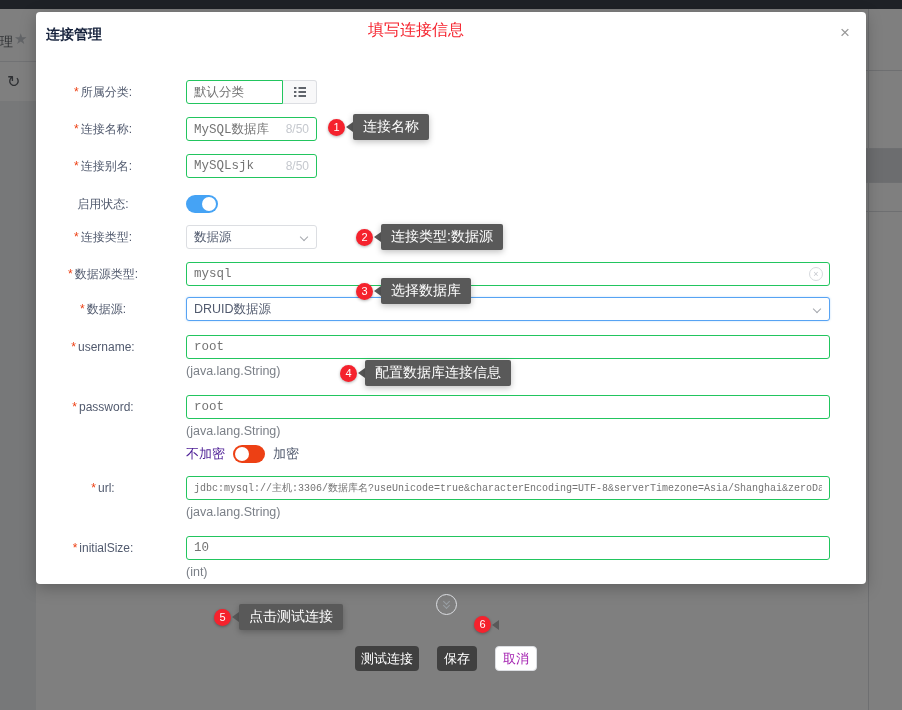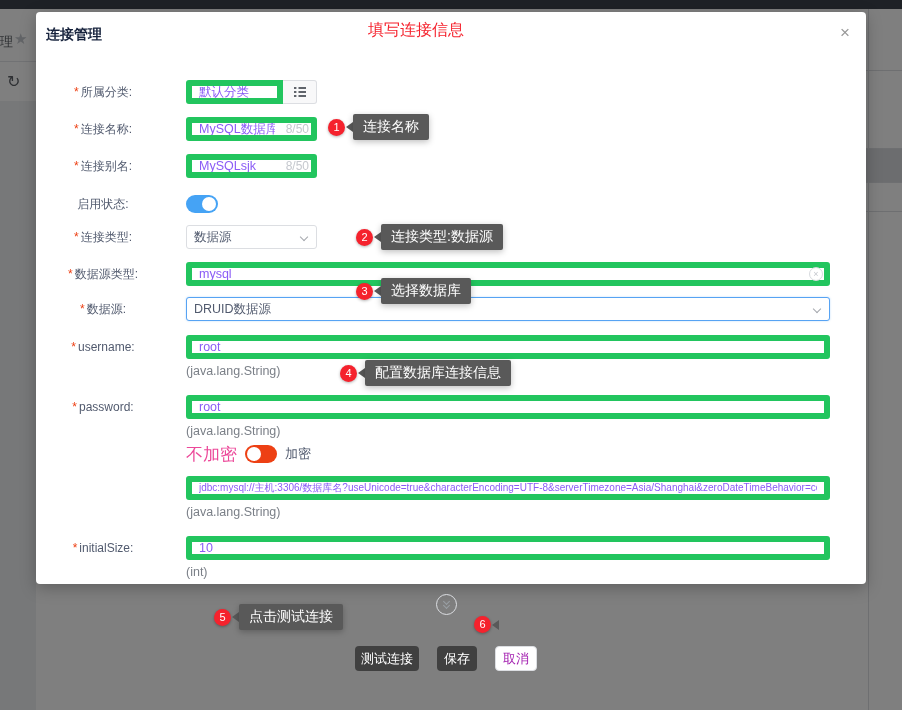--- a/index.html
+++ b/index.html
@@ -35,23 +35,23 @@
   .red-heading { position:absolute; left:300px; top:8px; width:160px; text-align:center;
     font-size:16px; font-weight:500; color:#f5222d; }
 
   
   .row { position:absolute; left:0; width:100%; height:24px; }
   .row .lbl { position:absolute; left:0; top:0; width:142px; text-align:center; padding-right:8px;
     line-height:24px; font-size:12px; color:#515a6e; white-space:nowrap; }
   .req { color:#ed4014; margin-right:2px; }
   .ctl { position:absolute; left:150px; top:0; }
   .inp {
-    height:24px; border:6px solid #22c55e; border-radius:3px; background:#fff;
-    font-family:Liberation Sans, sans-serif;
-    font-size:12.5px; color:#8b5cf6; padding:0 7px; outline:none; width:100%;
+    height:24px; border:1px solid #22c55e; border-radius:3px; background:#fff;
+    font-family:Liberation Mono, monospace;
+    font-size:12.5px; color:#737373; padding:0 7px; outline:none; width:100%;
   }
   .w-narrow { width:131px; }
   .w-wide { width:644px; }
   .count { position:absolute; right:8px; top:0; line-height:24px; font-size:12px; color:#c5c8ce; }
   .group { display:flex; width:131px; }
   .group .inp { width:97px; border-radius:3px 0 0 3px; }
   .group .append {
     width:34px; height:24px; background:#f8f8f9; border:1px solid #dcdee2; border-left:none;
     border-radius:0 3px 3px 0; display:flex; align-items:center; justify-content:center; cursor:pointer;
   }
@@ -65,21 +65,21 @@
   .inp-wrap { position:relative; }
   .clear-ic { position:absolute; right:7px; top:5px; width:14px; height:14px; border:1px solid #d7dade;
     border-radius:50%; color:#c5c8ce; font-size:9px; line-height:12px; text-align:center; cursor:pointer; }
   .helper { position:absolute; left:150px; font-size:12.5px; color:#7a7f87; }
 
   .toggle { position:relative; width:32px; height:18px; border-radius:9px; cursor:pointer; display:inline-block; vertical-align:middle; }
   .toggle .knob { position:absolute; top:2px; width:14px; height:14px; background:#fff; border-radius:50%; }
   .toggle.on { background:#45a3f5; } .toggle.on .knob { right:2px; }
   .toggle.red { background:#ed4014; } .toggle.red .knob { left:2px; }
   .enc-row { position:absolute; left:150px; height:20px; display:flex; align-items:center; gap:8px; }
-  .enc-left { color:#ec4899; font-size:17px;text-align:center; }
+  .enc-left { color:#4c1d95; font-size:13px;text-align:center; }
   .enc-right { color:#515a6e; font-size:13px; }
 
   .url-font { font-size:10px; }
 
   
   .anno { position:absolute; display:flex; align-items:center; z-index:5; }
   .anno .badge { width:17px; height:17px; border-radius:50%; background:#f5222d; color:#fff;
     font-size:11px; line-height:17px; text-align:center; flex:0 0 17px;
     box-shadow:0 1px 3px rgba(0,0,0,.3); }
   .anno .arrow { width:0; height:0; border-top:5px solid transparent; border-bottom:5px solid transparent;
@@ -213,20 +213,21 @@
   <div class="helper" style="top:412px">(java.lang.String)</div>
   <div class="enc-row" style="top:432px">
     <span class="enc-left">不加密</span>
     <span class="toggle red">
         <span class="knob"></span>
       </span>
     <span class="enc-right">加密</span>
   </div>
 
   <div class="row" style="top:464px">
+    <span class="lbl"><span class="req">*</span><span>url:</span></span>
     <div class="ctl inp-wrap w-wide">
       <input class="inp url-font" value="jdbc:mysql://主机:3306/数据库名?useUnicode=true&amp;characterEncoding=UTF-8&amp;serverTimezone=Asia/Shanghai&amp;zeroDateTimeBehavior=convertToNull" style="">
     </div>
   </div>
   <div class="helper" style="top:493px">(java.lang.String)</div>
 
   <div class="row" style="top:524px">
     <span class="lbl"><span class="req">*</span><span>initialSize:</span></span>
     <div class="ctl inp-wrap w-wide">
       <input class="inp" value="10" style="">

